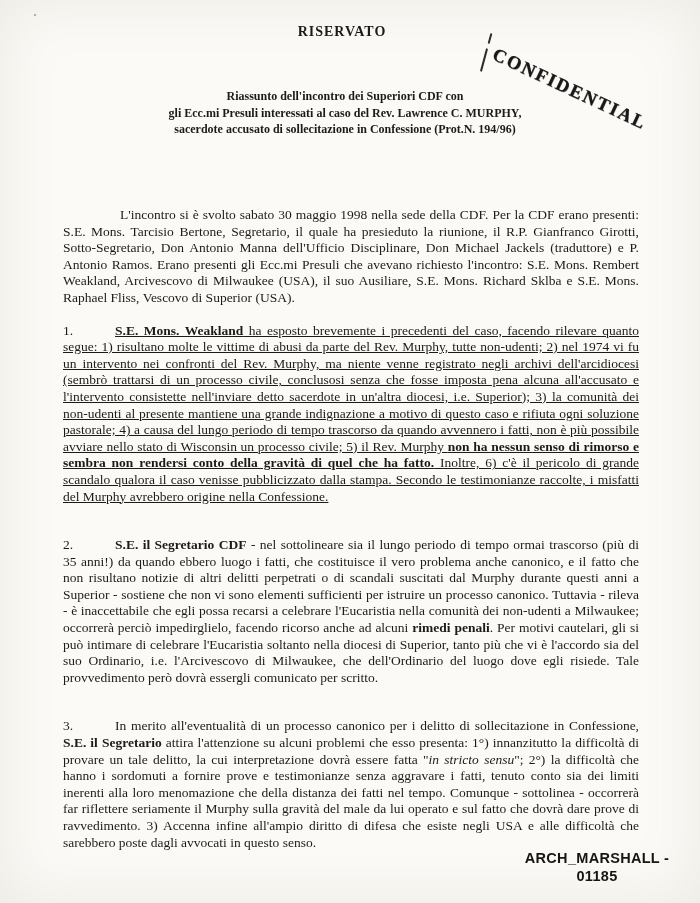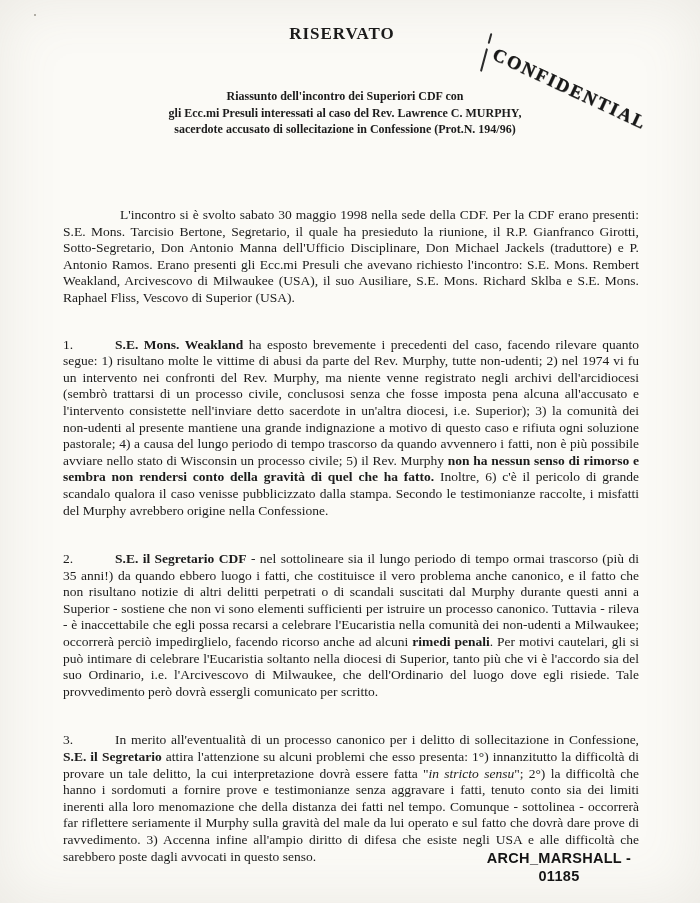--- a/index.html
+++ b/index.html
@@ -8,21 +8,21 @@
     width:700px;height:903px;
     background:#fbfaf6;
     font-family:"Liberation Serif", serif;
     color:#1b1b1b;
     overflow:hidden;
     box-shadow:inset 0 0 60px rgba(120,115,100,0.12);
   }
   .classification{
     position:absolute;top:24px;left:0;width:684px;
     text-align:center;
-    font-weight:bold;font-size:17px;letter-spacing:1px;
+    font-weight:bold;font-size:14px;letter-spacing:1px;
   }
   .stamp{
     position:absolute;left:498px;top:44px;
     transform:rotate(25deg);transform-origin:left top;
     font-family:"Liberation Serif", serif;
     font-weight:bold;font-size:18.5px;letter-spacing:2px;
     color:#181818;
     text-shadow:0.6px 0.6px 0 rgba(20,20,20,0.55), -0.4px 0.2px 0 rgba(40,40,40,0.35);
     white-space:nowrap;
   }
@@ -36,24 +36,24 @@
     text-align:center;font-weight:bold;font-size:12px;line-height:16.5px;
   }
   .content{
     position:absolute;top:207px;left:63px;width:576px;
     font-size:13.5px;line-height:16.6px;
     text-align:justify;
   }
   .para{margin:0;}
   .para.indent{text-indent:57px;}
   .para + .para{margin-top:32px;}
-  #paragraph-1{margin-top:30px;}
+  #paragraph-1{margin-top:16px;text-decoration:underline;}
   .p-num{display:inline-block;width:52px;font-weight:normal;}
   .bates{
-    position:absolute;left:480px;top:849px;width:158px;
+    position:absolute;left:518px;top:849px;width:158px;
     text-align:center;
     font-family:"Liberation Sans", sans-serif;
     font-weight:bold;font-size:14.5px;line-height:18px;
     color:#151515;letter-spacing:0.3px;
   }
   .speckles{
     position:absolute;top:14px;left:34px;width:2px;height:2px;
     background:#9a968c;border-radius:50%;
     box-shadow:
       14px 2px 0 #b5b1a6, 620px 80px 0 #aaa79c, 590px 255px 0 #b8b4a9,

